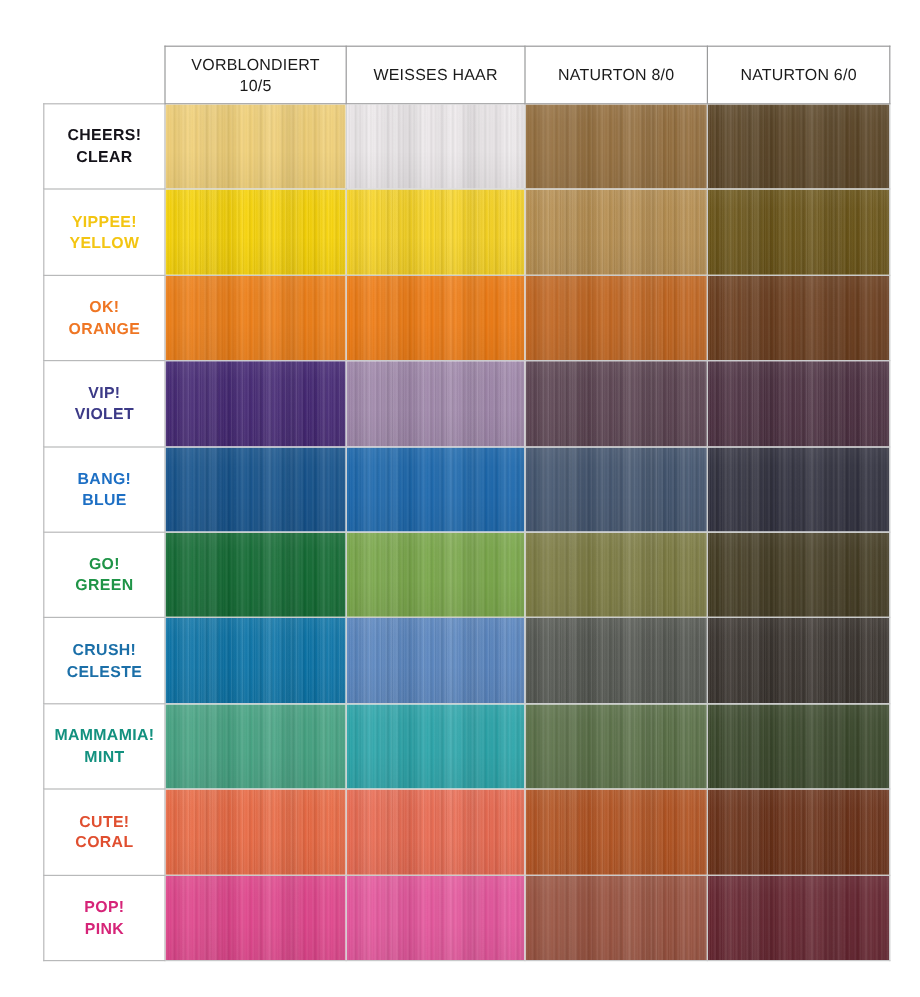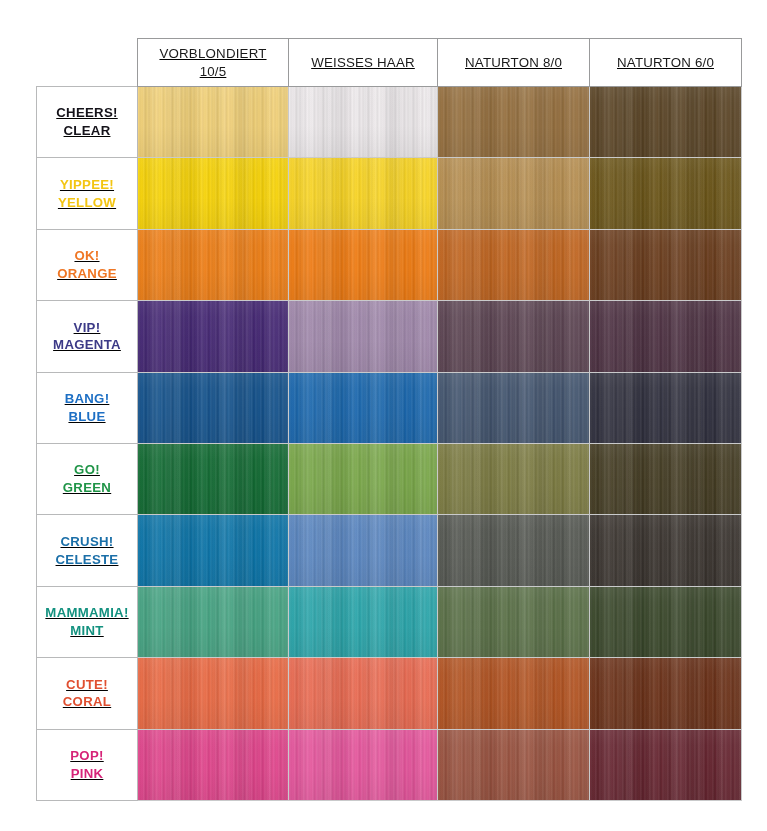--- a/index.html
+++ b/index.html
@@ -22,21 +22,20 @@
     top: 38px;
     width: 705px;
     height: 763px;
   }
 
   table.swatch-table {
     border-collapse: collapse;
     table-layout: fixed;
     width: 705px;
     height: 763px;
-    text-decoration: underline;
   }
 
   table.swatch-table td,
   table.swatch-table th {
     padding: 0;
     margin: 0;
   }
 
   
   col.c-label { width: 101px; }
@@ -220,21 +219,21 @@
           <td class="swatch-cell">
             <div class="swatch" style="background: rgb(194, 102, 32);"></div>
           </td>
           <td class="swatch-cell">
             <div class="swatch" style="background: rgb(107, 61, 29);"></div>
           </td>
         </tr>
         <tr class="swatch-row">
           <td class="row-label" style="color: rgb(60, 58, 135);">
             <span class="lbl-ln">VIP!</span>
-            <span class="lbl-ln">MAGENTA</span>
+            <span class="lbl-ln">VIOLET</span>
           </td>
           <td class="swatch-cell">
             <div class="swatch" style="background: rgb(69, 40, 116);"></div>
           </td>
           <td class="swatch-cell">
             <div class="swatch" style="background: rgb(160, 136, 171);"></div>
           </td>
           <td class="swatch-cell">
             <div class="swatch" style="background: rgb(92, 68, 82);"></div>
           </td>

